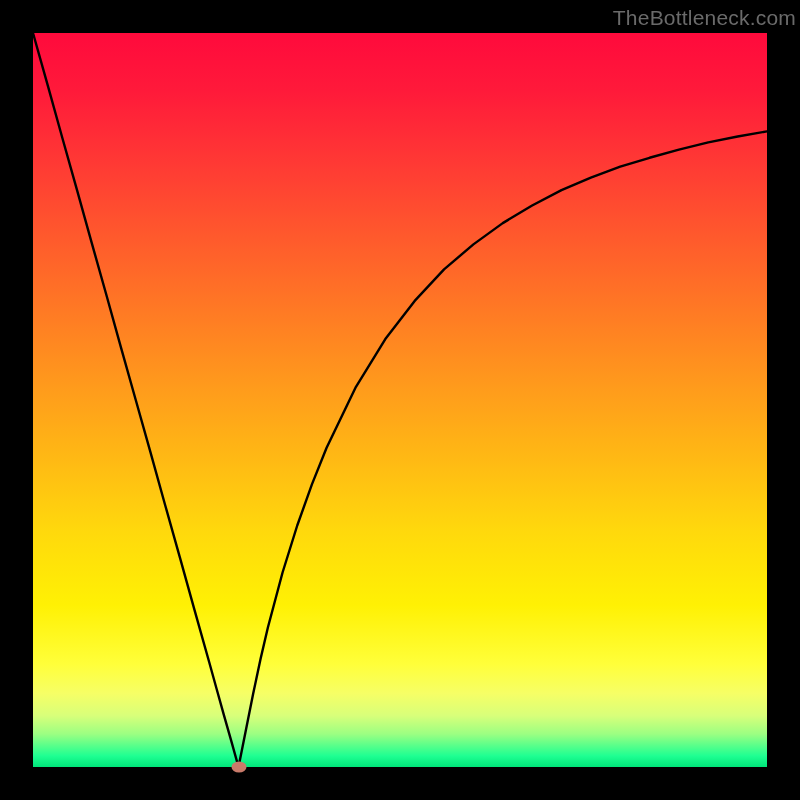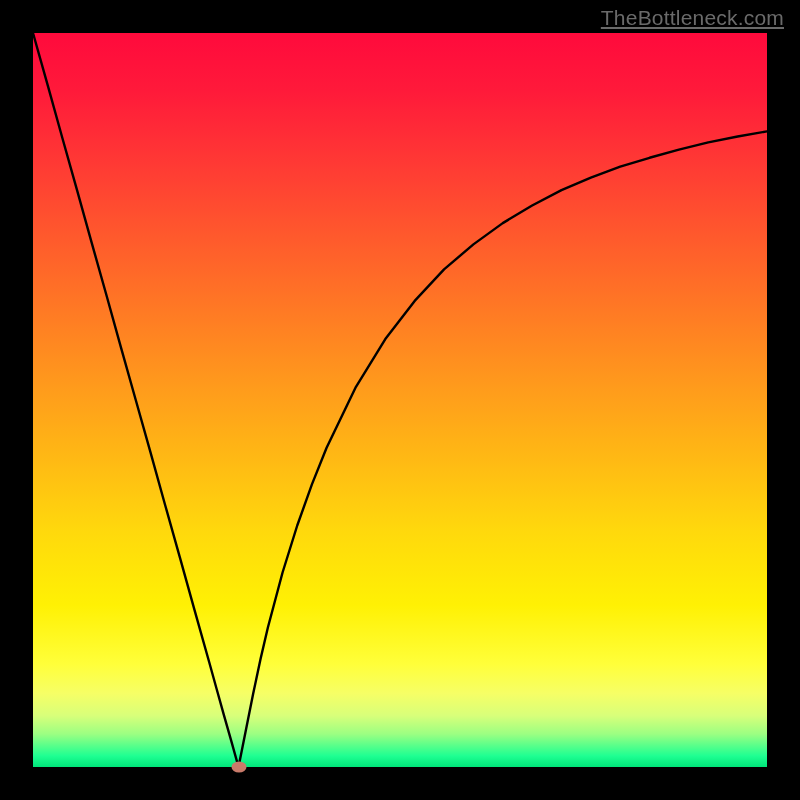--- a/index.html
+++ b/index.html
@@ -40,26 +40,25 @@
       #d8ff7a 93%,
       #9cff82 95.5%,
       #5cff8a 97%,
       #1eff92 98.5%,
       #00e57a 100%
     );
   }
   .watermark {
     position: absolute;
     top: 6px;
-    right: 16px;
+    right: 4px;
     color: #6a6a6a;
     font-size: 21px;
     letter-spacing: 0.2px;
     user-select: none;
-    text-decoration: underline;
   }
   svg.curve {
     position: absolute;
     left: 0;
     top: 0;
     width: 734px;
     height: 734px;
     overflow: visible;
   }
   .dot {

